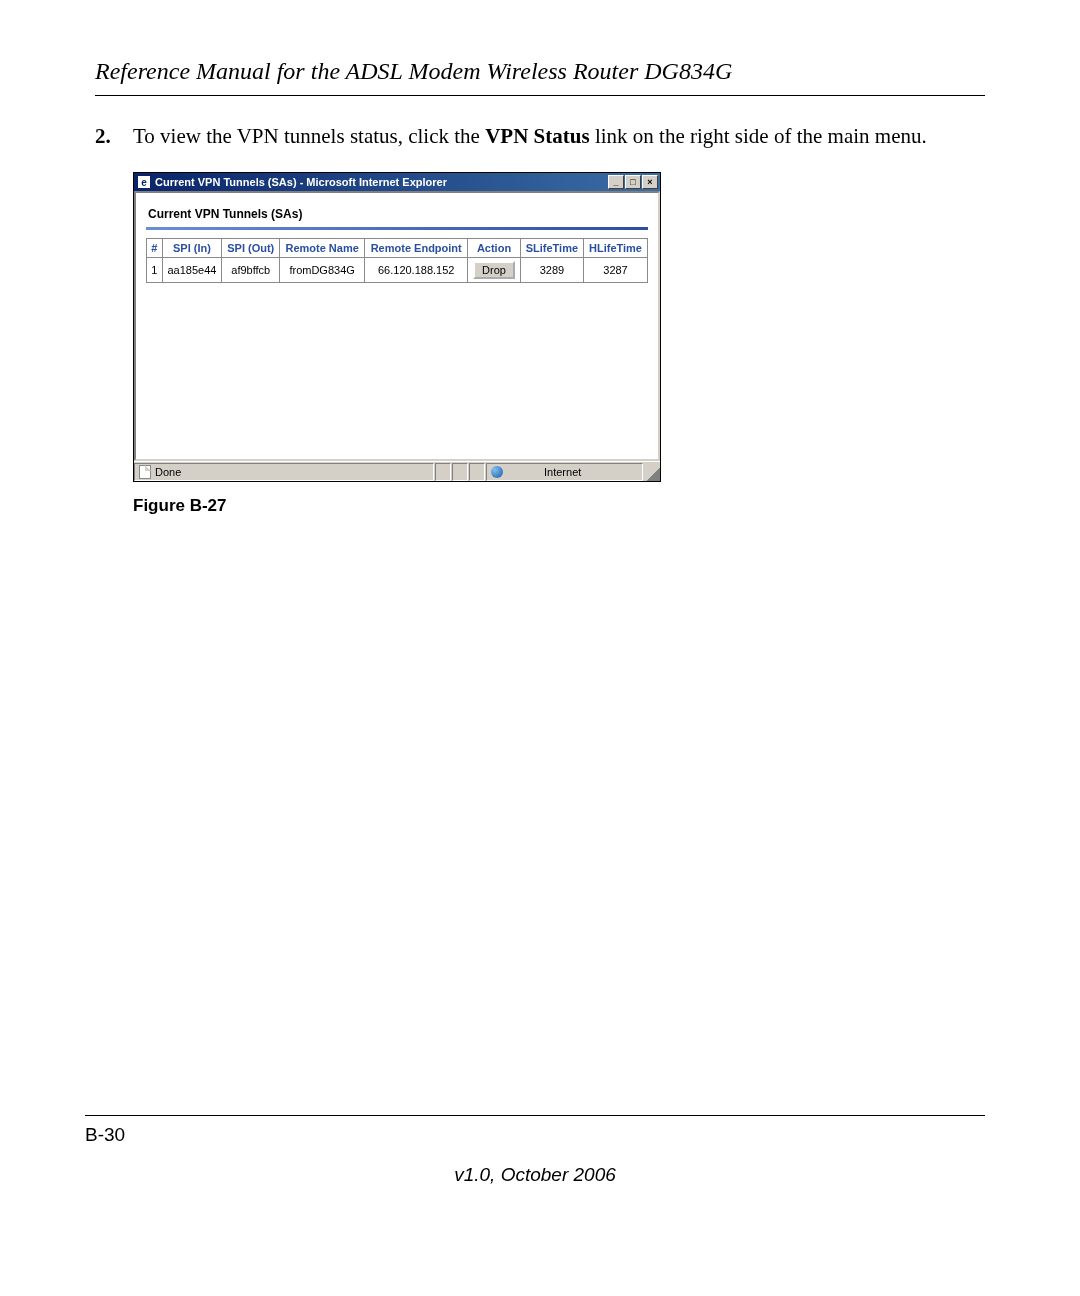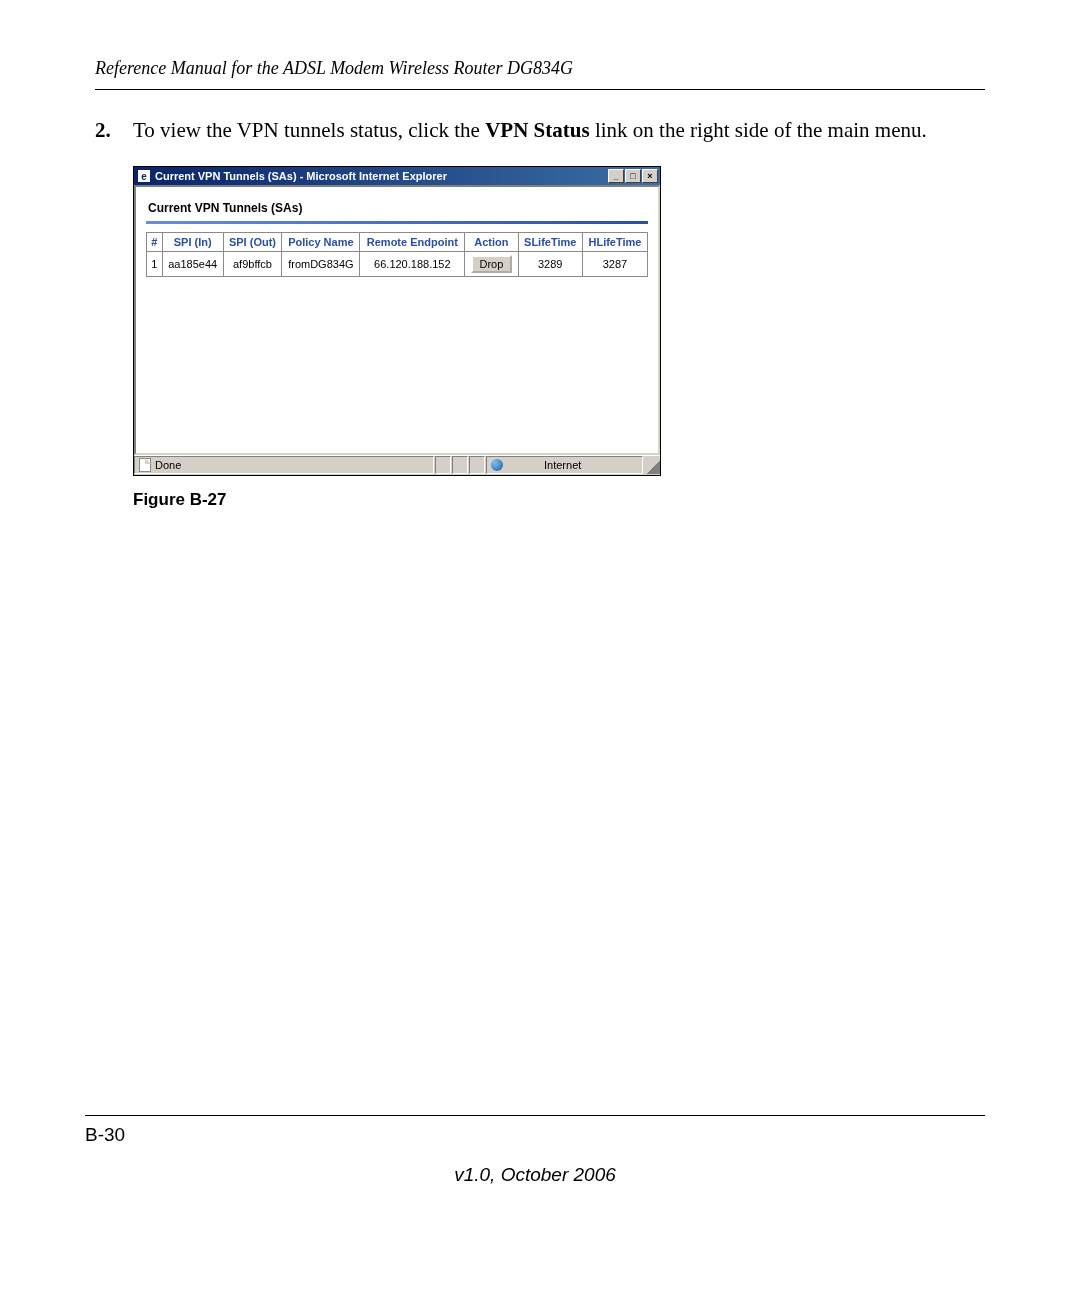--- a/index.html
+++ b/index.html
@@ -10,21 +10,21 @@
     font-family: "Times New Roman", Times, serif;
     width: 1080px;
     height: 1296px;
     position: relative;
   }
   .page {
     padding: 58px 95px 0 95px;
   }
   .header-title {
     font-style: italic;
-    font-size: 18px;
+    font-size: 24px;
     margin-bottom: 10px;
   }
   .hr {
     border: none;
     border-top: 1px solid #000;
     margin: 0 0 26px 0;
   }
   .step {
     display: flex;
     font-size: 21px;
@@ -131,20 +131,21 @@
     background:#d4d0c8;
     border: 2px outset #fff;
     cursor: pointer;
   }
 
   .statusbar {
     height: 20px;
     background:#d4d0c8;
     border-top:1px solid #fff;
     display:flex;
+    align-items:center;
     font-size:11px;
   }
   .status-cell {
     border:1px solid #808080;
     border-top-color:#808080;
     border-left-color:#808080;
     border-right-color:#fff;
     border-bottom-color:#fff;
     height:18px;
     display:flex;
@@ -246,21 +247,21 @@
 
       <div class="client">
         <div class="panel-title">Current VPN Tunnels (SAs)</div>
         <div class="blue-line"></div>
         <table class="vpn">
           <thead>
             <tr>
               <th>#</th>
               <th>SPI (In)</th>
               <th>SPI (Out)</th>
-              <th>Policy Name</th>
+              <th>Remote Name</th>
               <th>Remote Endpoint</th>
               <th>Action</th>
               <th>SLifeTime</th>
               <th>HLifeTime</th>
             </tr>
           </thead>
           <tbody>
             <tr>
               <td>1</td>
               <td>aa185e44</td>

